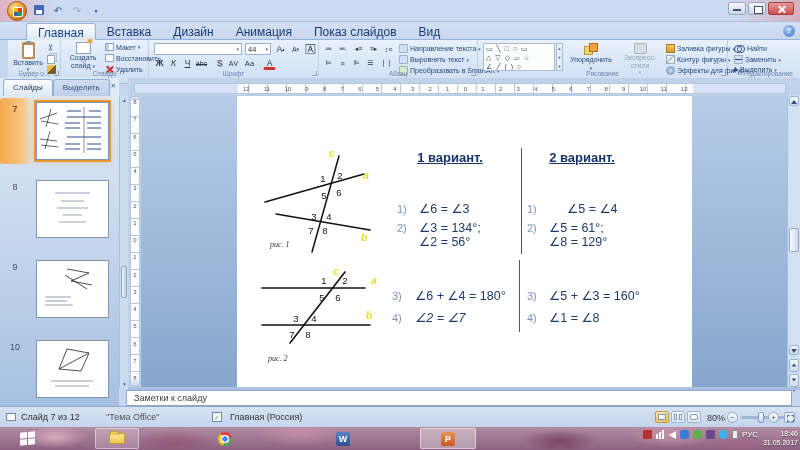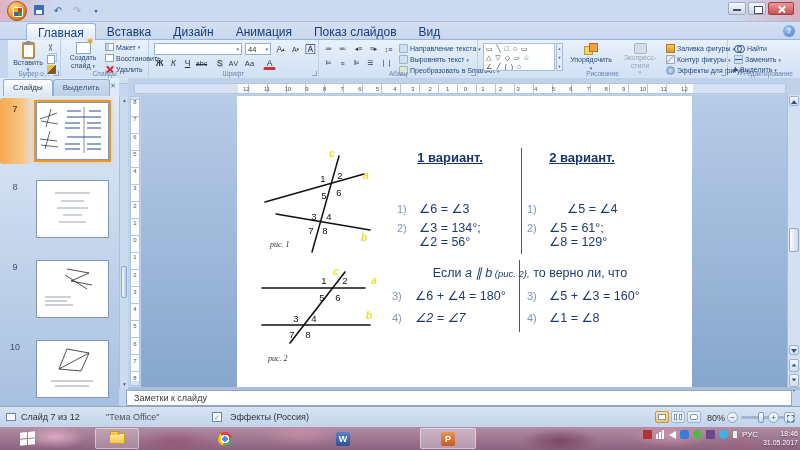--- a/index.html
+++ b/index.html
@@ -594,23 +594,20 @@
         <span class="t" style="left:312px;top:105px;margin-left:18px;">∠5 = ∠4</span>
 
         <span class="t num" style="left:160px;top:126px;">2)</span>
         <span class="t" style="left:182px;top:124px;">∠3 = 134°;</span>
         <span class="t" style="left:182px;top:138px;">∠2 = 56°</span>
         <span class="t num" style="left:290px;top:126px;">2)</span>
         <span class="t" style="left:312px;top:124px;">∠5 = 61°;</span>
         <span class="t" style="left:312px;top:138px;">∠8 = 129°</span>
       </div>
 
-      <div class="t qline" style="left:148px;top:169px;width:290px;">
-        <span>Если </span><span class="it">a ∥ b</span><span class="small-it"> (рис. 2),</span><span> то верно ли, что</span>
-      </div>
       <div class="vdiv" style="left:282px;top:164px;height:72px;"></div>
 
       <div>
         <span class="t num" style="left:155px;top:194px;">3)</span>
         <span class="t" style="left:178px;top:192px;">∠6 + ∠4 = 180°</span>
         <span class="t num" style="left:290px;top:194px;">3)</span>
         <span class="t" style="left:312px;top:192px;">∠5 + ∠3 = 160°</span>
 
         <span class="t num" style="left:155px;top:216px;">4)</span>
         <span class="t" style="left:178px;top:214px;font-style:italic;">∠2 = ∠7</span>
@@ -630,21 +627,21 @@
 
   <div class="notes-split"></div>
   <div class="notes">Заметки к слайду</div>
 </div>
 
 <div class="statusbar">
   <div class="slideico"></div>
   <div class="sb-item" style="left:21px;">Слайд 7 из 12</div>
   <div class="sb-item" style="left:106px;color:#555;">"Тема Office"</div>
   <div class="spellico">✓</div>
-  <div class="sb-item" style="left:230px;">Эффекты (Россия)</div>
+  <div class="sb-item" style="left:230px;">Главная (Россия)</div>
 
   <div class="viewbtn active" style="left:655px;">
       <div class="vb-in"></div>
     </div>
   <div class="viewbtn" style="left:671px;">
       <div class="vb-in" style="width:3px;"></div>
       <div class="vb-in" style="left:7px;width:3px;"></div>
     </div>
   <div class="viewbtn" style="left:687px;">
       <div class="vb-in" style="border-radius:2px;"></div>

